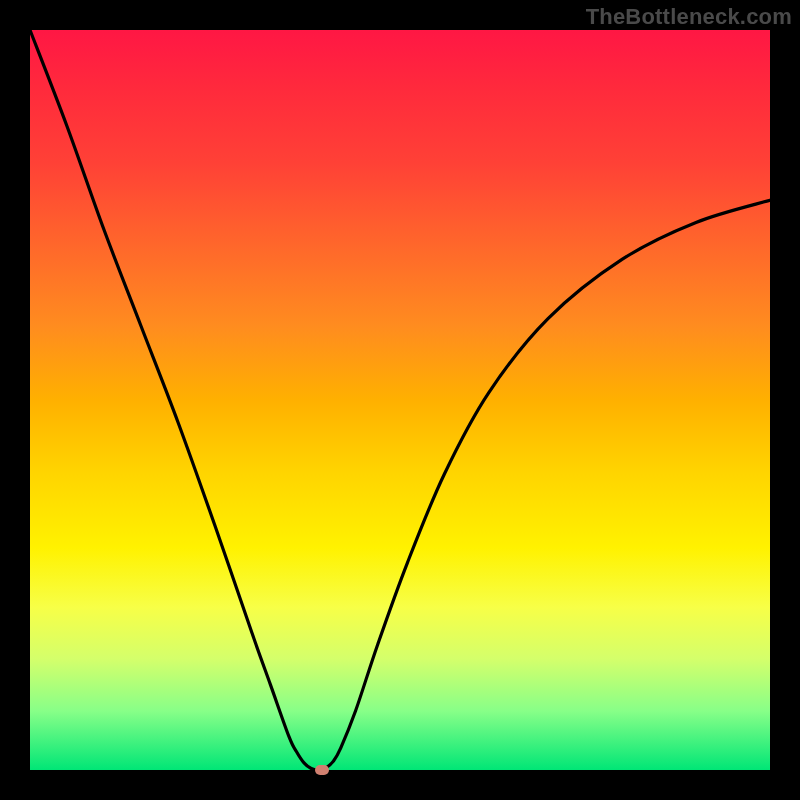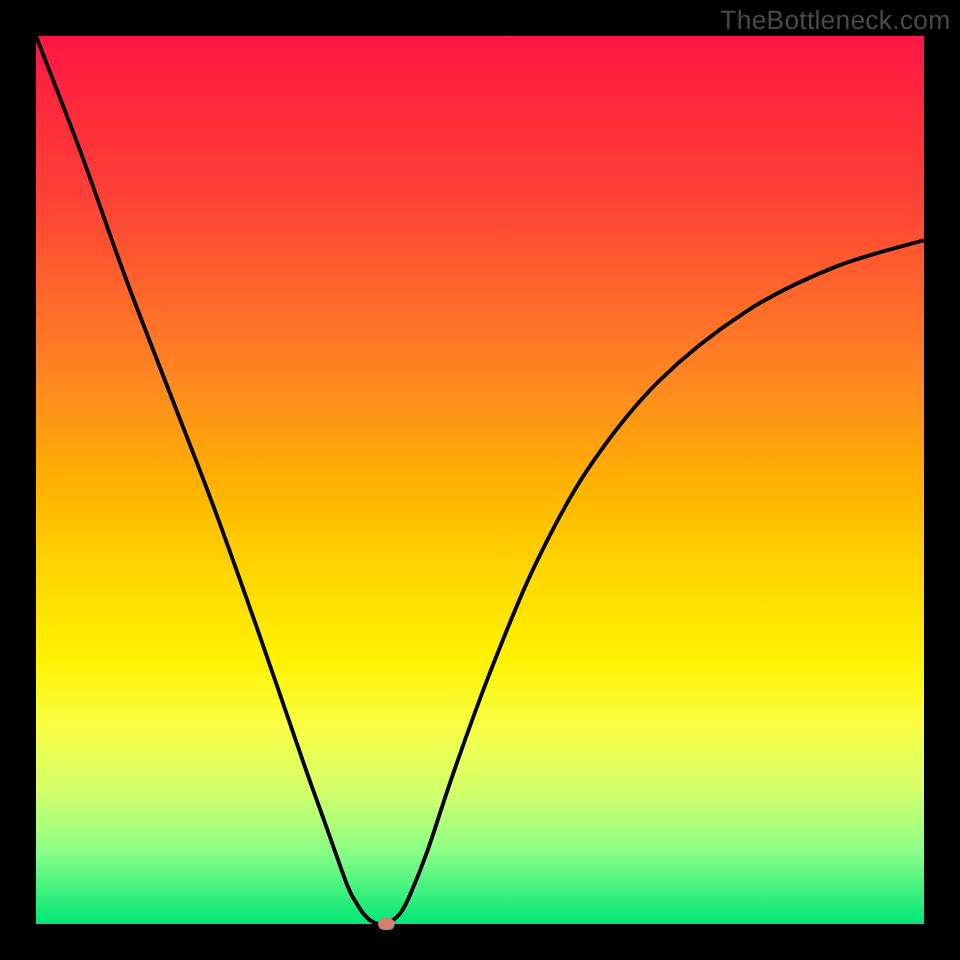--- a/index.html
+++ b/index.html
@@ -40,21 +40,21 @@
       #88ff88 92%,
       #00e676 100%
     );
   }
   .watermark {
     position: absolute;
     top: 4px;
     right: 8px;
     color: #4a4a4a;
     font-size: 22px;
-    font-weight: 400;
+    font-weight: 700;
     letter-spacing: 0.2px;
     user-select: none;
   }
   svg.curve {
     position: absolute;
     left: 0;
     top: 0;
     width: 740px;
     height: 740px;
     overflow: visible;

